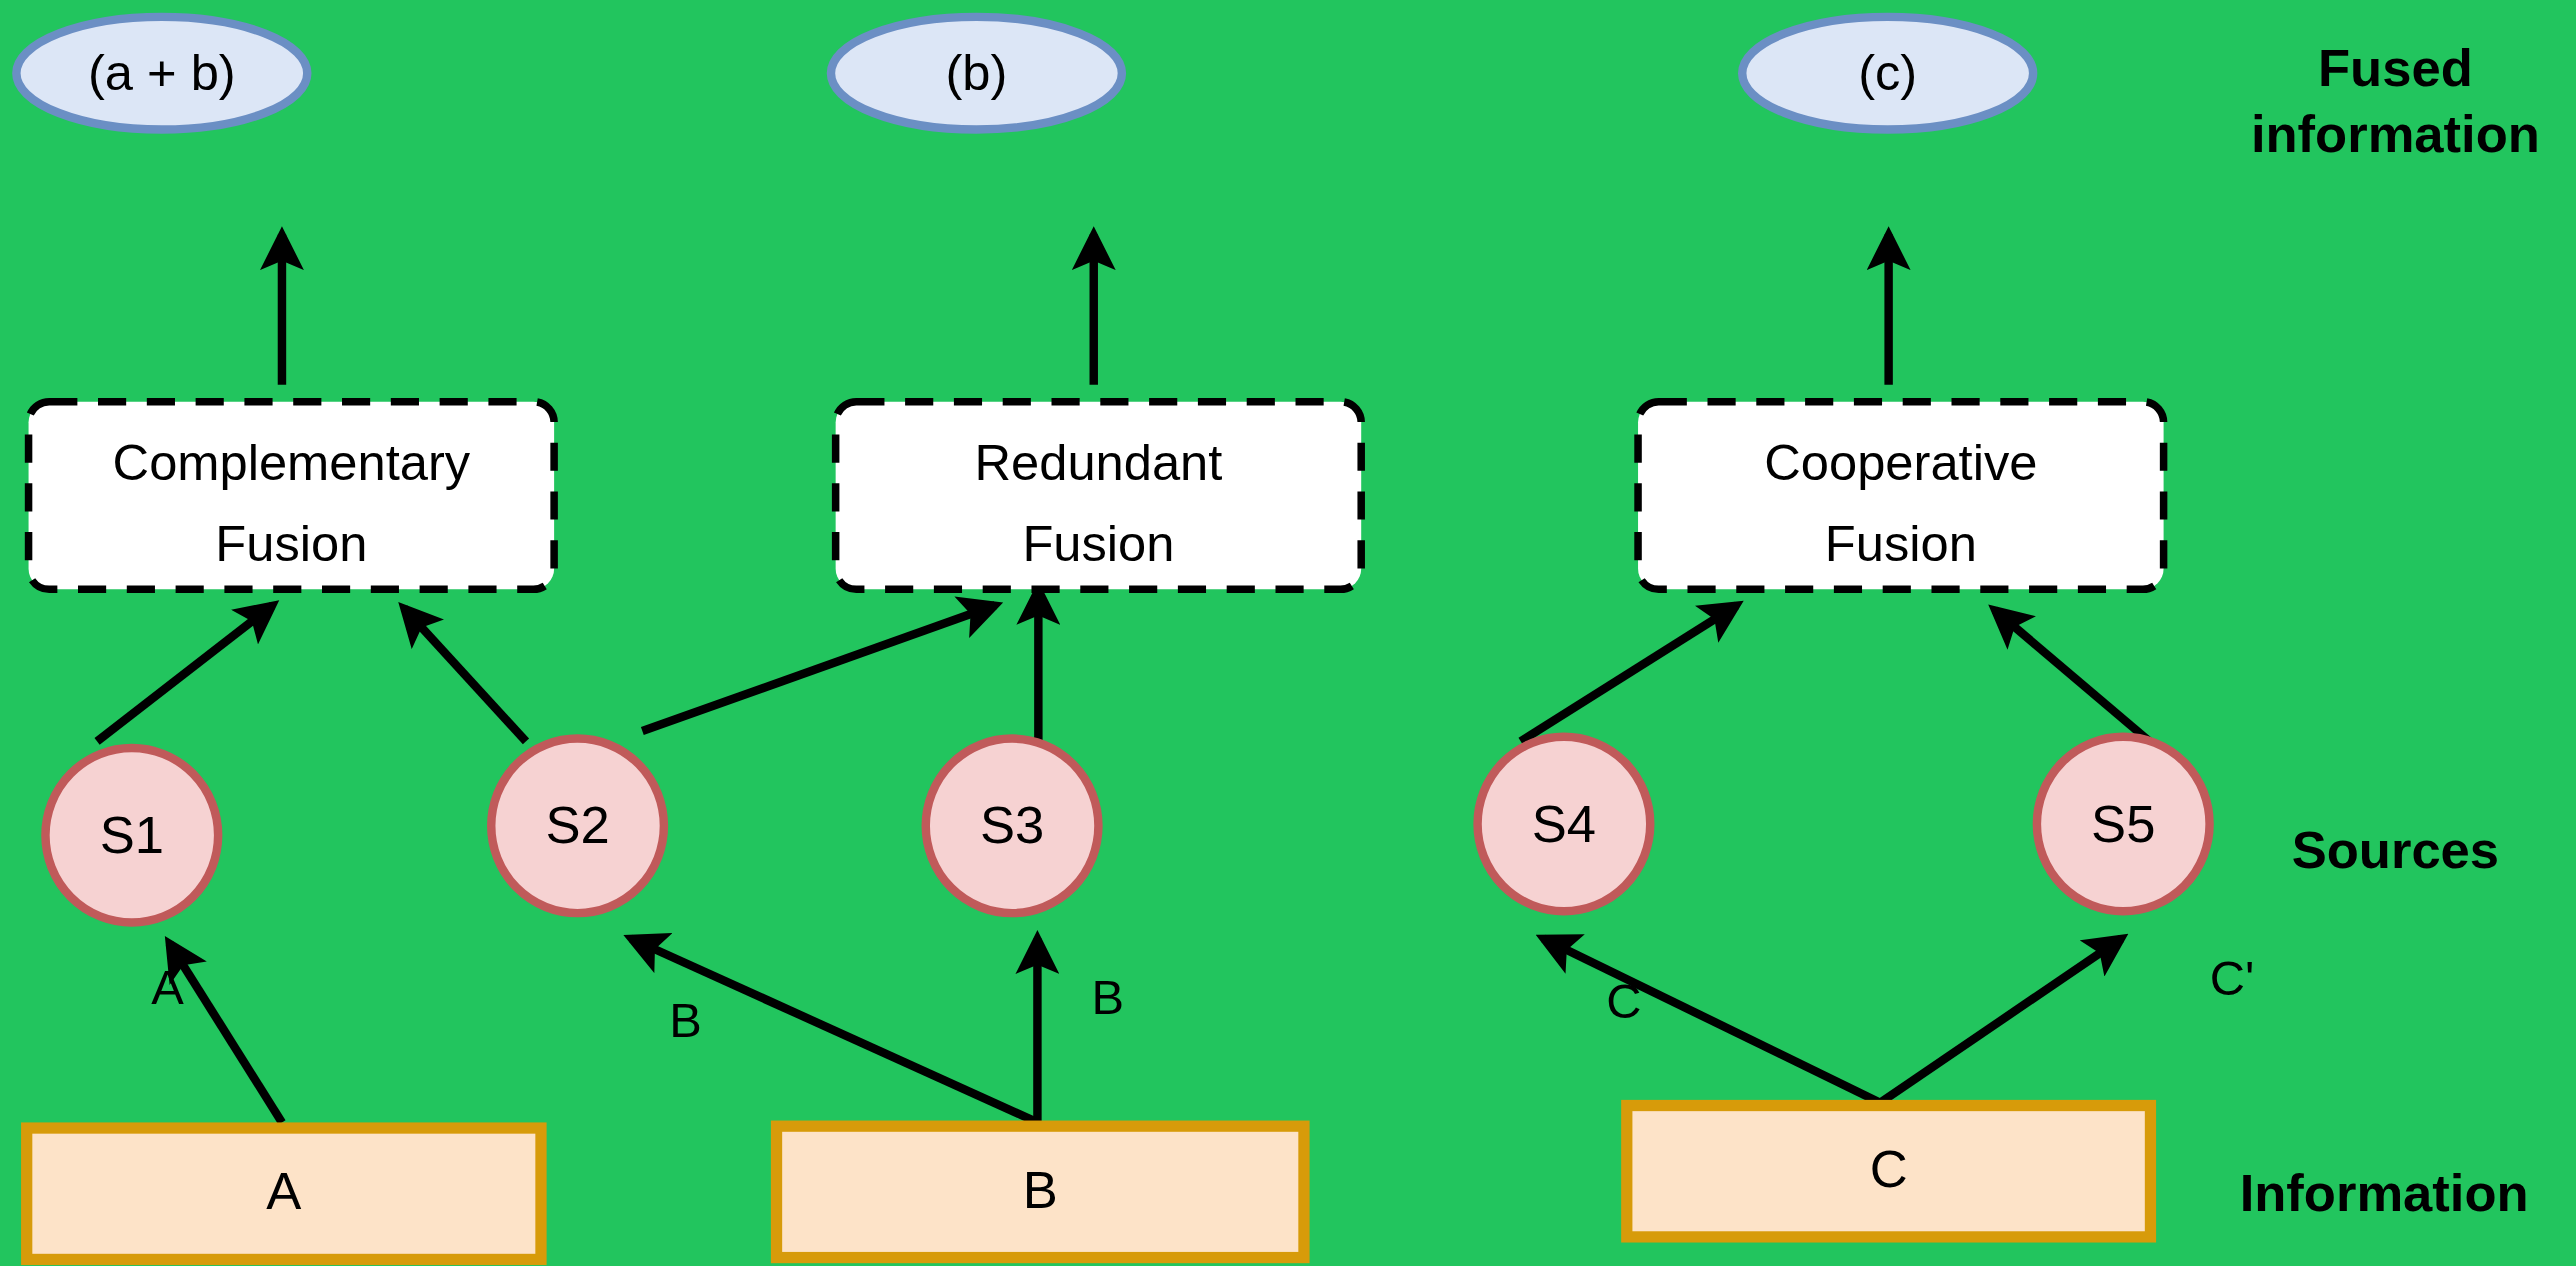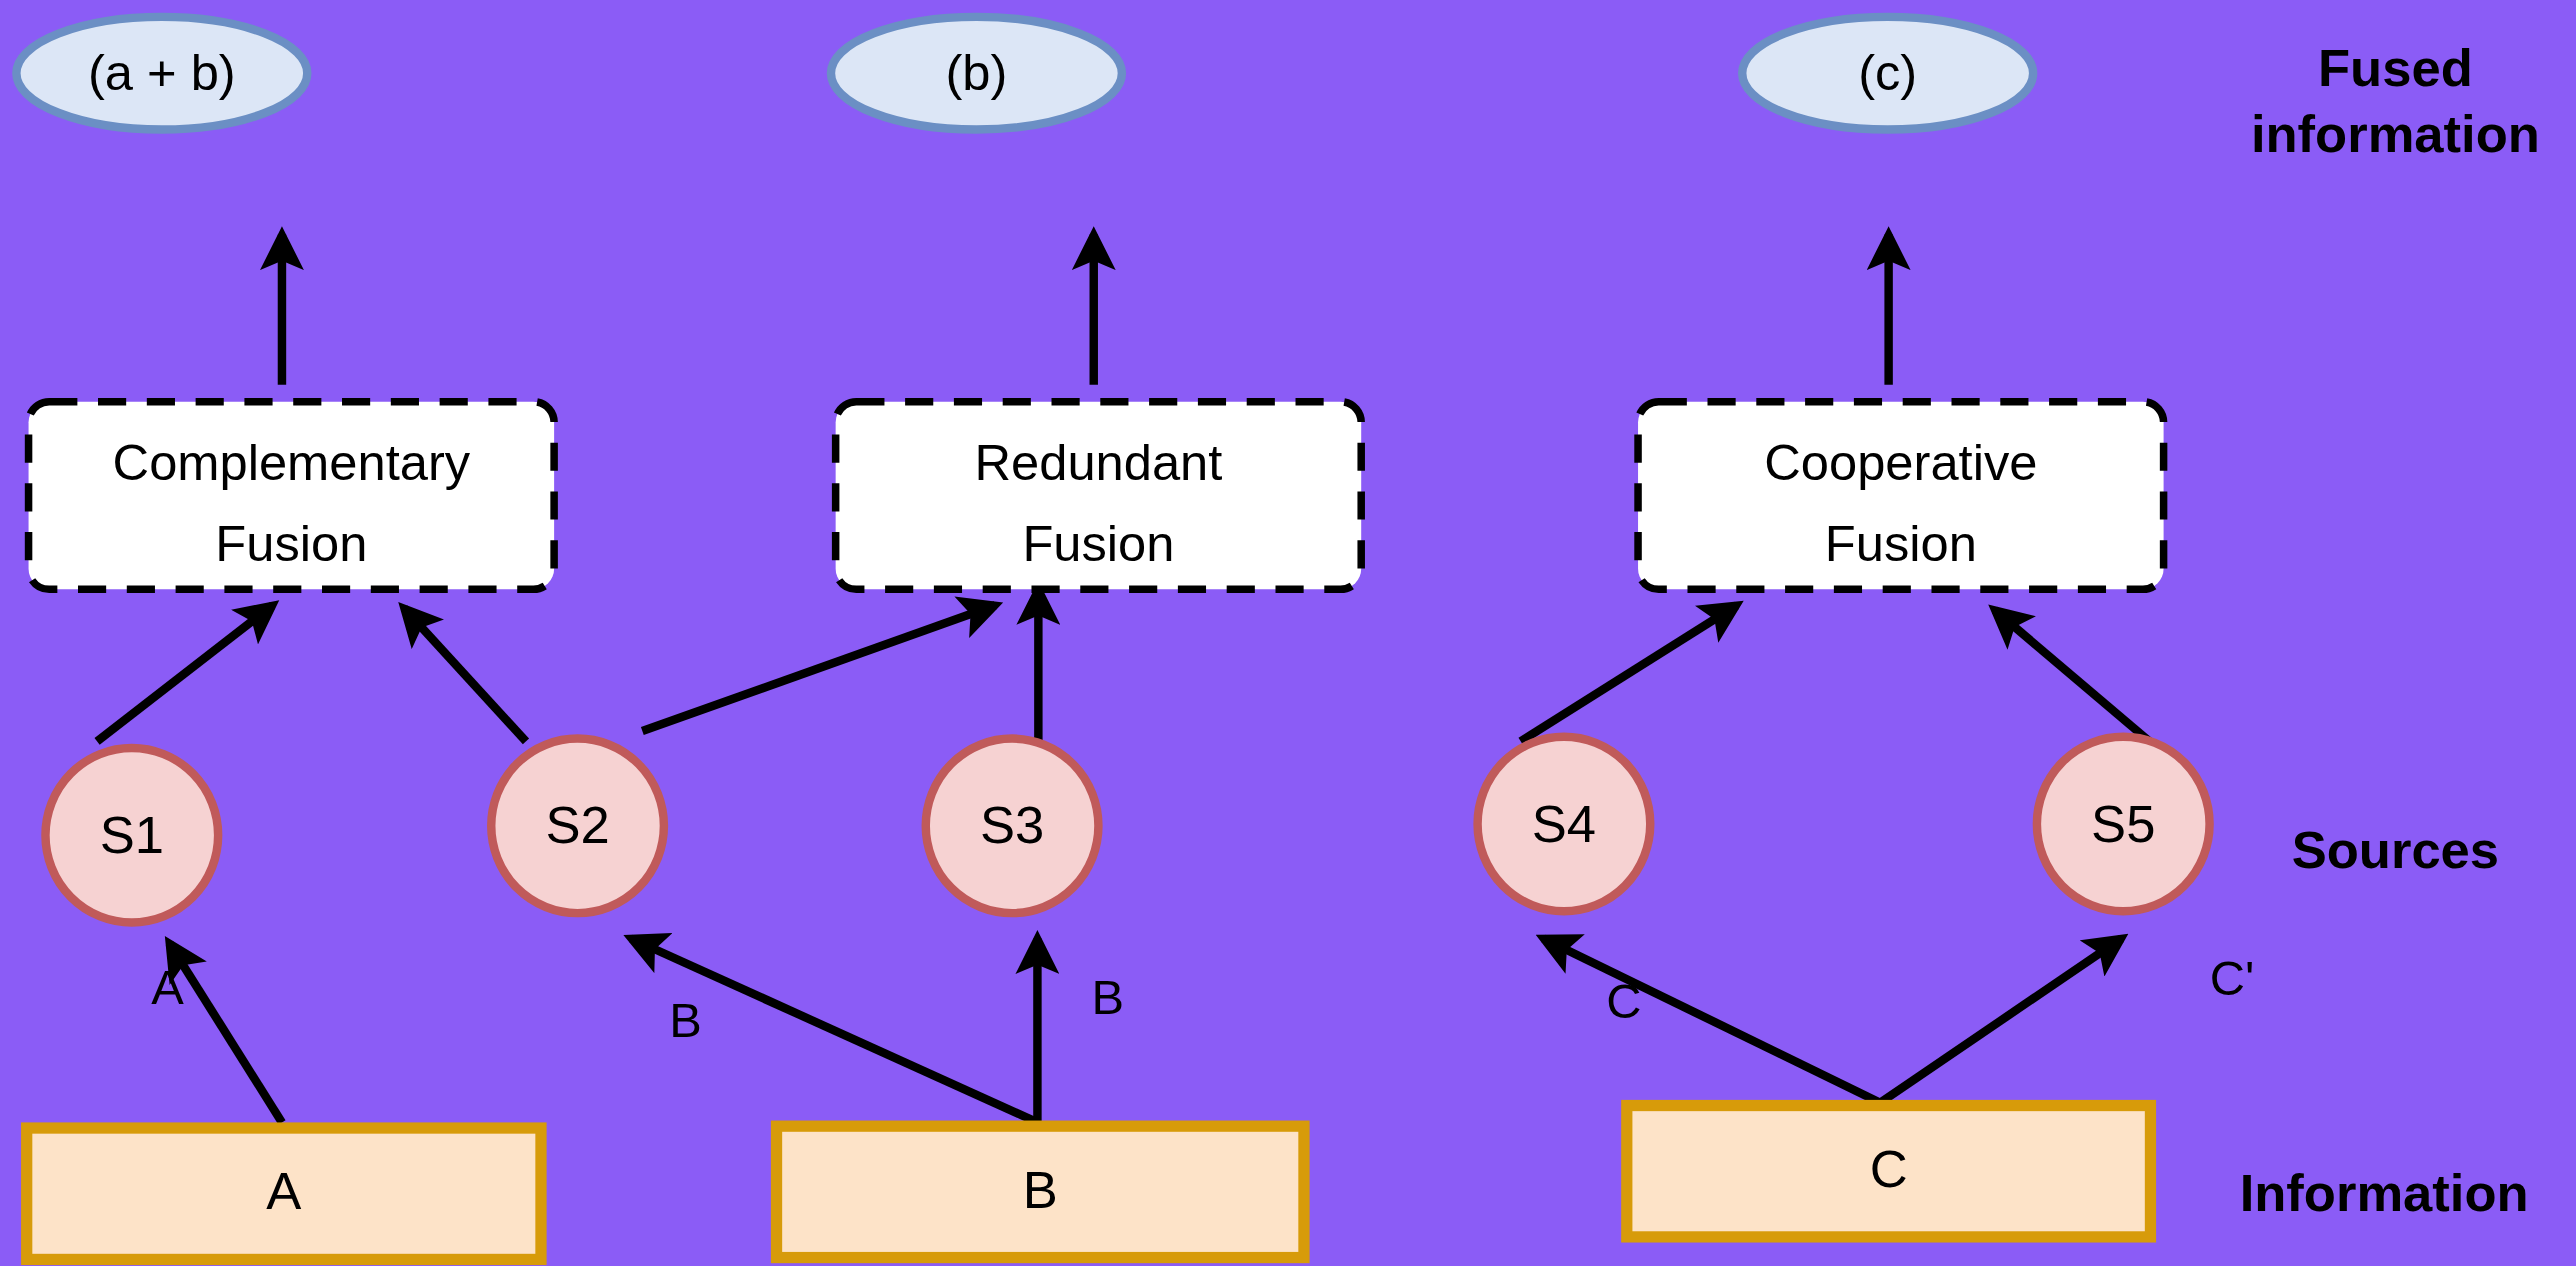--- a/index.html
+++ b/index.html
@@ -7,21 +7,21 @@
     padding: 0;
     background: #ffffff;
   }
   body {
     font-family: "Liberation Sans", sans-serif;
   }
   #stage {
     position: relative;
     width: 2576px;
     height: 1266px;
-    background: #8b5cf6;
+    background: #22c55e;
     overflow: hidden;
   }
   svg#diagram {
     display: block;
     width: 2576px;
     height: 1266px;
   }
   .node-label {
     font-family: "Liberation Sans", sans-serif;
     font-size: 54px;

